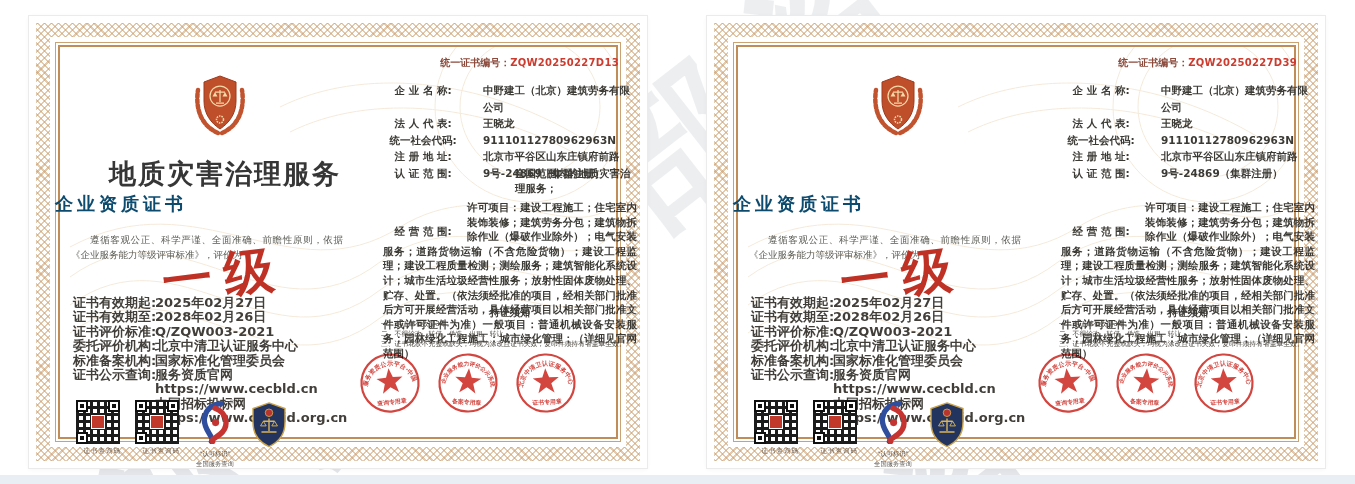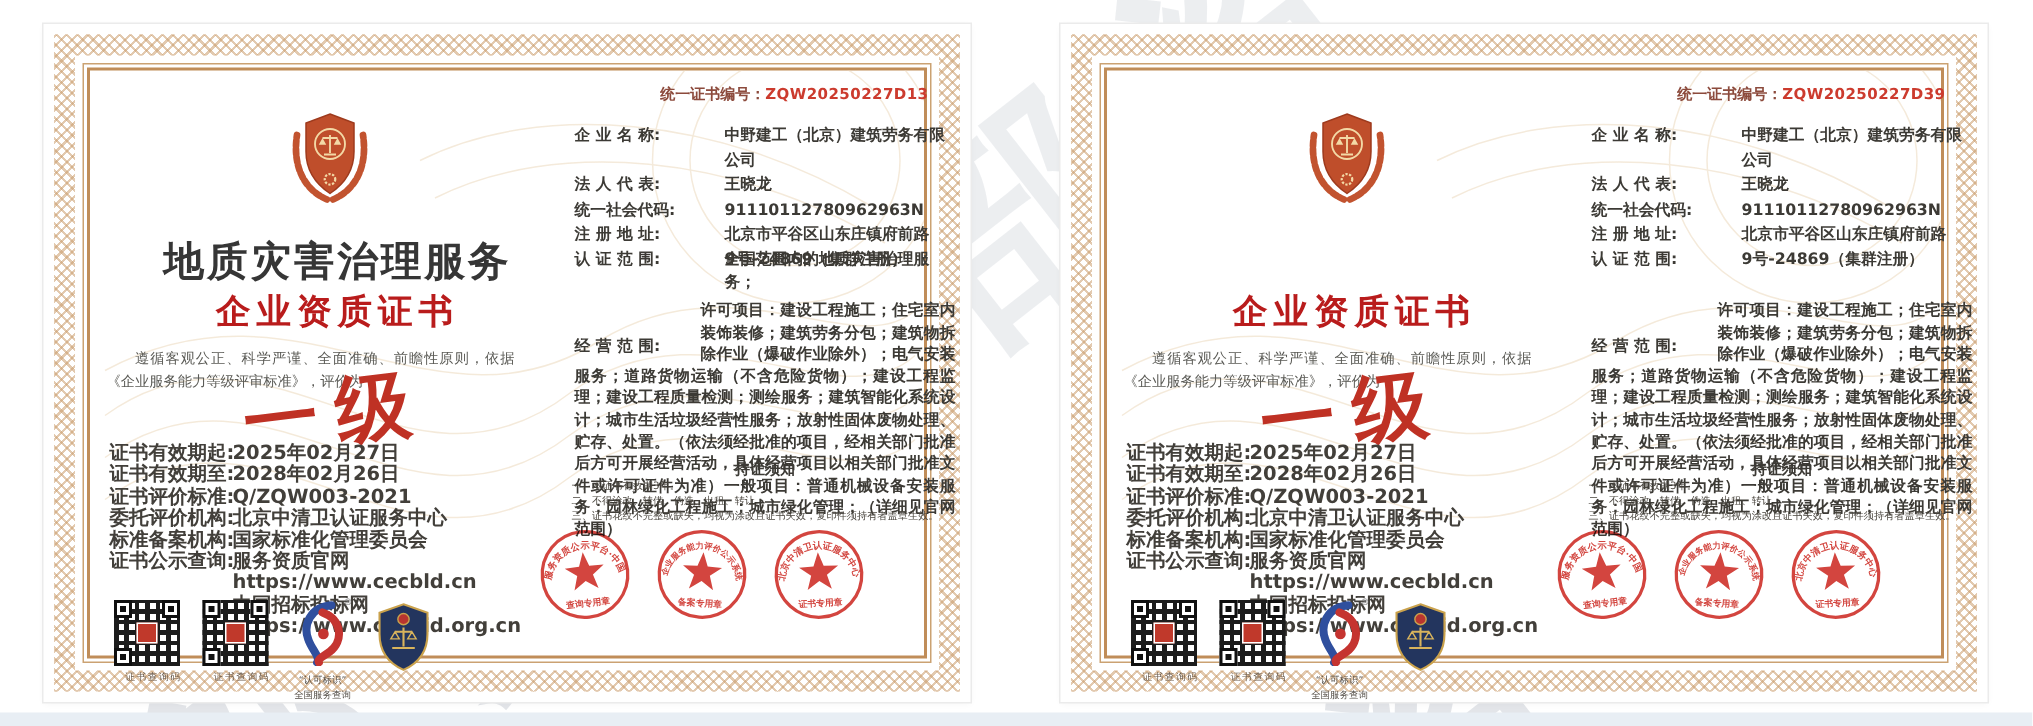--- a/index.html
+++ b/index.html
@@ -34,22 +34,22 @@
   }
   .lace-hole{position:absolute;inset:21px;background:#fff;}
   .frame-a{position:absolute;inset:26px;border:1px solid #cba272;}
   .frame-b{position:absolute;inset:29px;border:2px solid #c08d59;}
   .waves{position:absolute;inset:31px;width:calc(100% - 62px);height:calc(100% - 62px);}
   
   .serif{font-family:Liberation Mono, monospace;}
   .emblem{position:absolute;left:161px;top:40px;}
   .title1{position:absolute;left:26px;top:140px;width:340px;text-align:center;
           font-size:27px;font-weight:700;letter-spacing:2px;color:#363636;}
-  .title2{position:absolute;left:26px;top:176px;width:340px;text-align:center;
-          font-size:23px;font-weight:700;letter-spacing:4px;color:#b91c1c;}
+  .title2{position:absolute;left:26px;top:176px;width:340px;text-align:left;
+          font-size:18px;font-weight:700;letter-spacing:4px;color:#0c4a6e;}
   .intro{position:absolute;left:42px;top:216px;width:272px;font-size:9.5px;line-height:1.6;
          color:#5a5a55;text-indent:2em;text-align:justify;}
   .grade{position:absolute;left:90px;top:226px;width:210px;text-align:center;
          font-size:50px;font-weight:700;letter-spacing:12px;color:#bf3124;
          transform:rotate(-7deg);font-family:"DejaVu Serif","Liberation Serif",serif;}
   .meta{position:absolute;left:44px;top:280px;width:305px;font-size:13px;line-height:14.4px;}
   .meta-row{display:flex;}
   .meta-label{font-weight:700;color:#423f3a;white-space:pre;width:82px;flex:none;}
   .meta-value{font-weight:600;color:#423f3a;}
   .meta-row.cont .meta-label{width:82px;}
@@ -67,23 +67,23 @@
   .qrcap{font-size:6.5px;color:#6b5b4b;letter-spacing:1px;margin-top:3px;}
   .ribbon{width:44px;text-align:center;position:relative;}
   .regmark{position:absolute;right:2px;top:-2px;font-size:6px;color:#777;}
   .ribcap{font-size:6.3px;color:#565049;line-height:1.5;margin-top:1px;}
   
   .serial{position:absolute;right:28px;top:40px;font-size:10px;white-space:nowrap;}
   .serial-label{font-weight:700;color:#8c4a3c;}
   .serial-no{font-weight:700;color:#cc3b2e;letter-spacing:.3px;}
   .fields{position:absolute;left:354px;top:66px;width:254px;font-size:10.5px;line-height:16.5px;}
   .frow{display:flex;}
-  .flabel{font-weight:700;color:#3c3a35;white-space:pre;width:84px;flex:none;}
+  .flabel{font-weight:700;color:#3c3a35;white-space:pre;width:84px;flex:none;text-align:center;}
   .fvalue{font-weight:600;color:#3c3a35;margin-left:16px;}
-  .scope{position:absolute;left:354px;top:150px;width:254px;font-size:10.5px;line-height:15px;display:flex;}
+  .scope{position:absolute;left:354px;top:150px;width:254px;font-size:10.5px;line-height:15px;display:flex;gap:32px;}
   .business{position:absolute;left:354px;top:184px;width:254px;font-size:10.5px;line-height:14.6px;
             font-weight:600;color:#3c3a35;text-align:justify;}
   .business .flabel{float:left;margin-top:24px;}
   .notice-title{position:absolute;left:354px;top:290px;width:254px;text-align:center;
                 font-size:10px;font-weight:700;color:#3c3a35;}
   .notes{position:absolute;left:352px;top:303px;width:258px;font-size:6.8px;line-height:10px;color:#4a463f;}
   
   .stamps{position:absolute;left:330px;top:336px;display:flex;gap:16px;z-index:4;
           mix-blend-mode:multiply;opacity:.92;}
   .stamp{width:62px;height:62px;}

